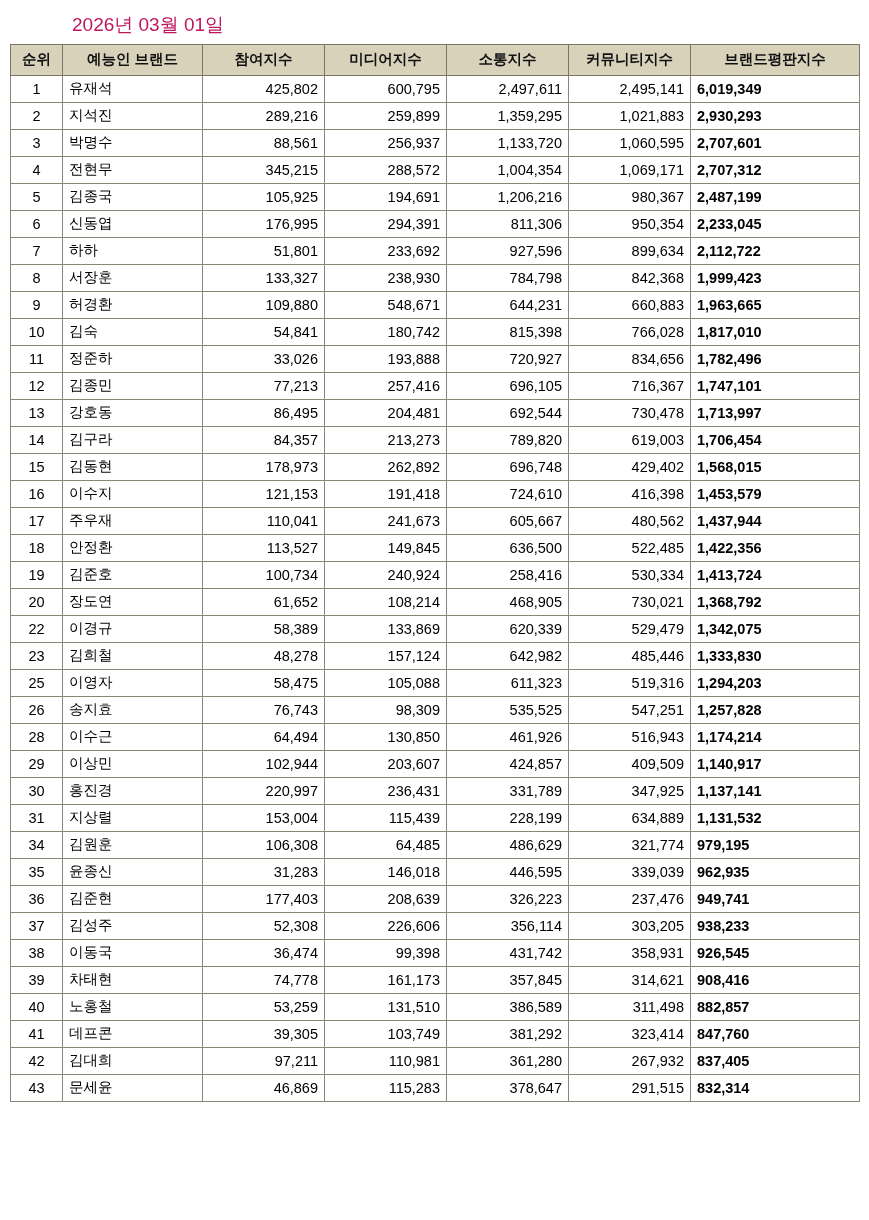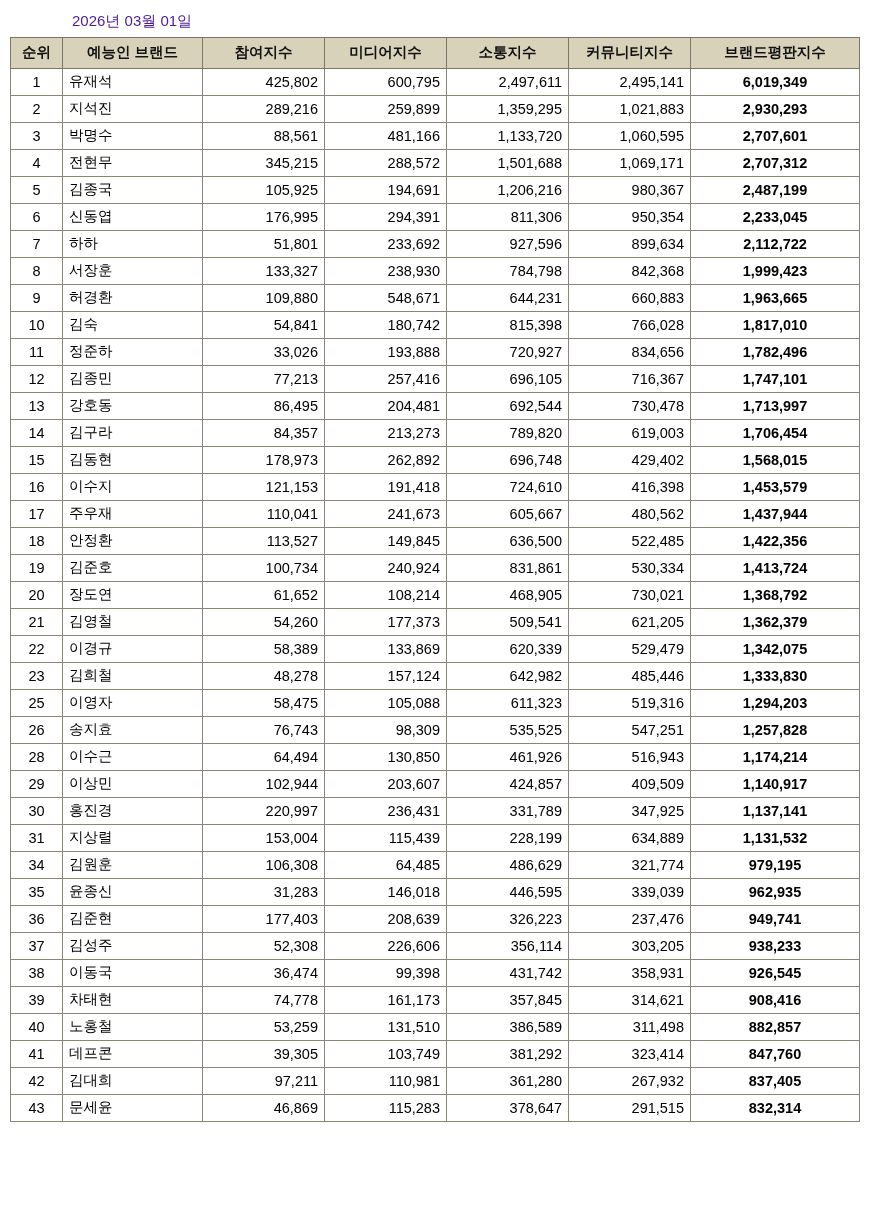--- a/index.html
+++ b/index.html
@@ -11,22 +11,22 @@
     width: 869px;
     font-family: "Liberation Sans", sans-serif;
     color: #000000;
   }
   .page {
     width: 869px;
     box-sizing: border-box;
     padding: 8px 10px 6px 10px;
   }
   .date-line {
-    font-size: 15px;
-    color: #4c1d95;
+    font-size: 19px;
+    color: #be185d;
     padding: 4px 0 6px 62px;
     letter-spacing: 0px;
   }
   table.rank-table {
     border-collapse: collapse;
     width: 849px;
     table-layout: fixed;
   }
   table.rank-table col.c0 { width: 52px; }
   table.rank-table col.c1 { width: 140px; }
@@ -50,21 +50,21 @@
     border: 1px solid #8a8576;
     font-size: 14.5px;
     padding: 3px 6px 4px 6px;
     height: 19px;
     white-space: nowrap;
     background: #ffffff;
   }
   td.rank { text-align: center; }
   td.brand { text-align: left; }
   td.num { text-align: right; }
-  td.total { text-align: center; font-weight: bold; }
+  td.total { text-align: left; font-weight: bold; }
 </style>
 </head>
 <body>
 
 <div class="page">
 
   <div class="date-line">2026년 03월 01일</div>
 
   <table class="rank-table">
     <colgroup>
@@ -103,31 +103,31 @@
           <td class="num">289,216</td>
           <td class="num">259,899</td>
           <td class="num">1,359,295</td>
           <td class="num">1,021,883</td>
           <td class="total">2,930,293</td>
         </tr>
         <tr>
           <td class="rank">3</td>
           <td class="brand">박명수</td>
           <td class="num">88,561</td>
-          <td class="num">481,166</td>
+          <td class="num">256,937</td>
           <td class="num">1,133,720</td>
           <td class="num">1,060,595</td>
           <td class="total">2,707,601</td>
         </tr>
         <tr>
           <td class="rank">4</td>
           <td class="brand">전현무</td>
           <td class="num">345,215</td>
           <td class="num">288,572</td>
-          <td class="num">1,501,688</td>
+          <td class="num">1,004,354</td>
           <td class="num">1,069,171</td>
           <td class="total">2,707,312</td>
         </tr>
         <tr>
           <td class="rank">5</td>
           <td class="brand">김종국</td>
           <td class="num">105,925</td>
           <td class="num">194,691</td>
           <td class="num">1,206,216</td>
           <td class="num">980,367</td>
@@ -248,43 +248,34 @@
           <td class="num">149,845</td>
           <td class="num">636,500</td>
           <td class="num">522,485</td>
           <td class="total">1,422,356</td>
         </tr>
         <tr>
           <td class="rank">19</td>
           <td class="brand">김준호</td>
           <td class="num">100,734</td>
           <td class="num">240,924</td>
-          <td class="num">831,861</td>
+          <td class="num">258,416</td>
           <td class="num">530,334</td>
           <td class="total">1,413,724</td>
         </tr>
         <tr>
           <td class="rank">20</td>
           <td class="brand">장도연</td>
           <td class="num">61,652</td>
           <td class="num">108,214</td>
           <td class="num">468,905</td>
           <td class="num">730,021</td>
           <td class="total">1,368,792</td>
         </tr>
         <tr>
-          <td class="rank">21</td>
-          <td class="brand">김영철</td>
-          <td class="num">54,260</td>
-          <td class="num">177,373</td>
-          <td class="num">509,541</td>
-          <td class="num">621,205</td>
-          <td class="total">1,362,379</td>
-        </tr>
-        <tr>
           <td class="rank">22</td>
           <td class="brand">이경규</td>
           <td class="num">58,389</td>
           <td class="num">133,869</td>
           <td class="num">620,339</td>
           <td class="num">529,479</td>
           <td class="total">1,342,075</td>
         </tr>
         <tr>
           <td class="rank">23</td>

